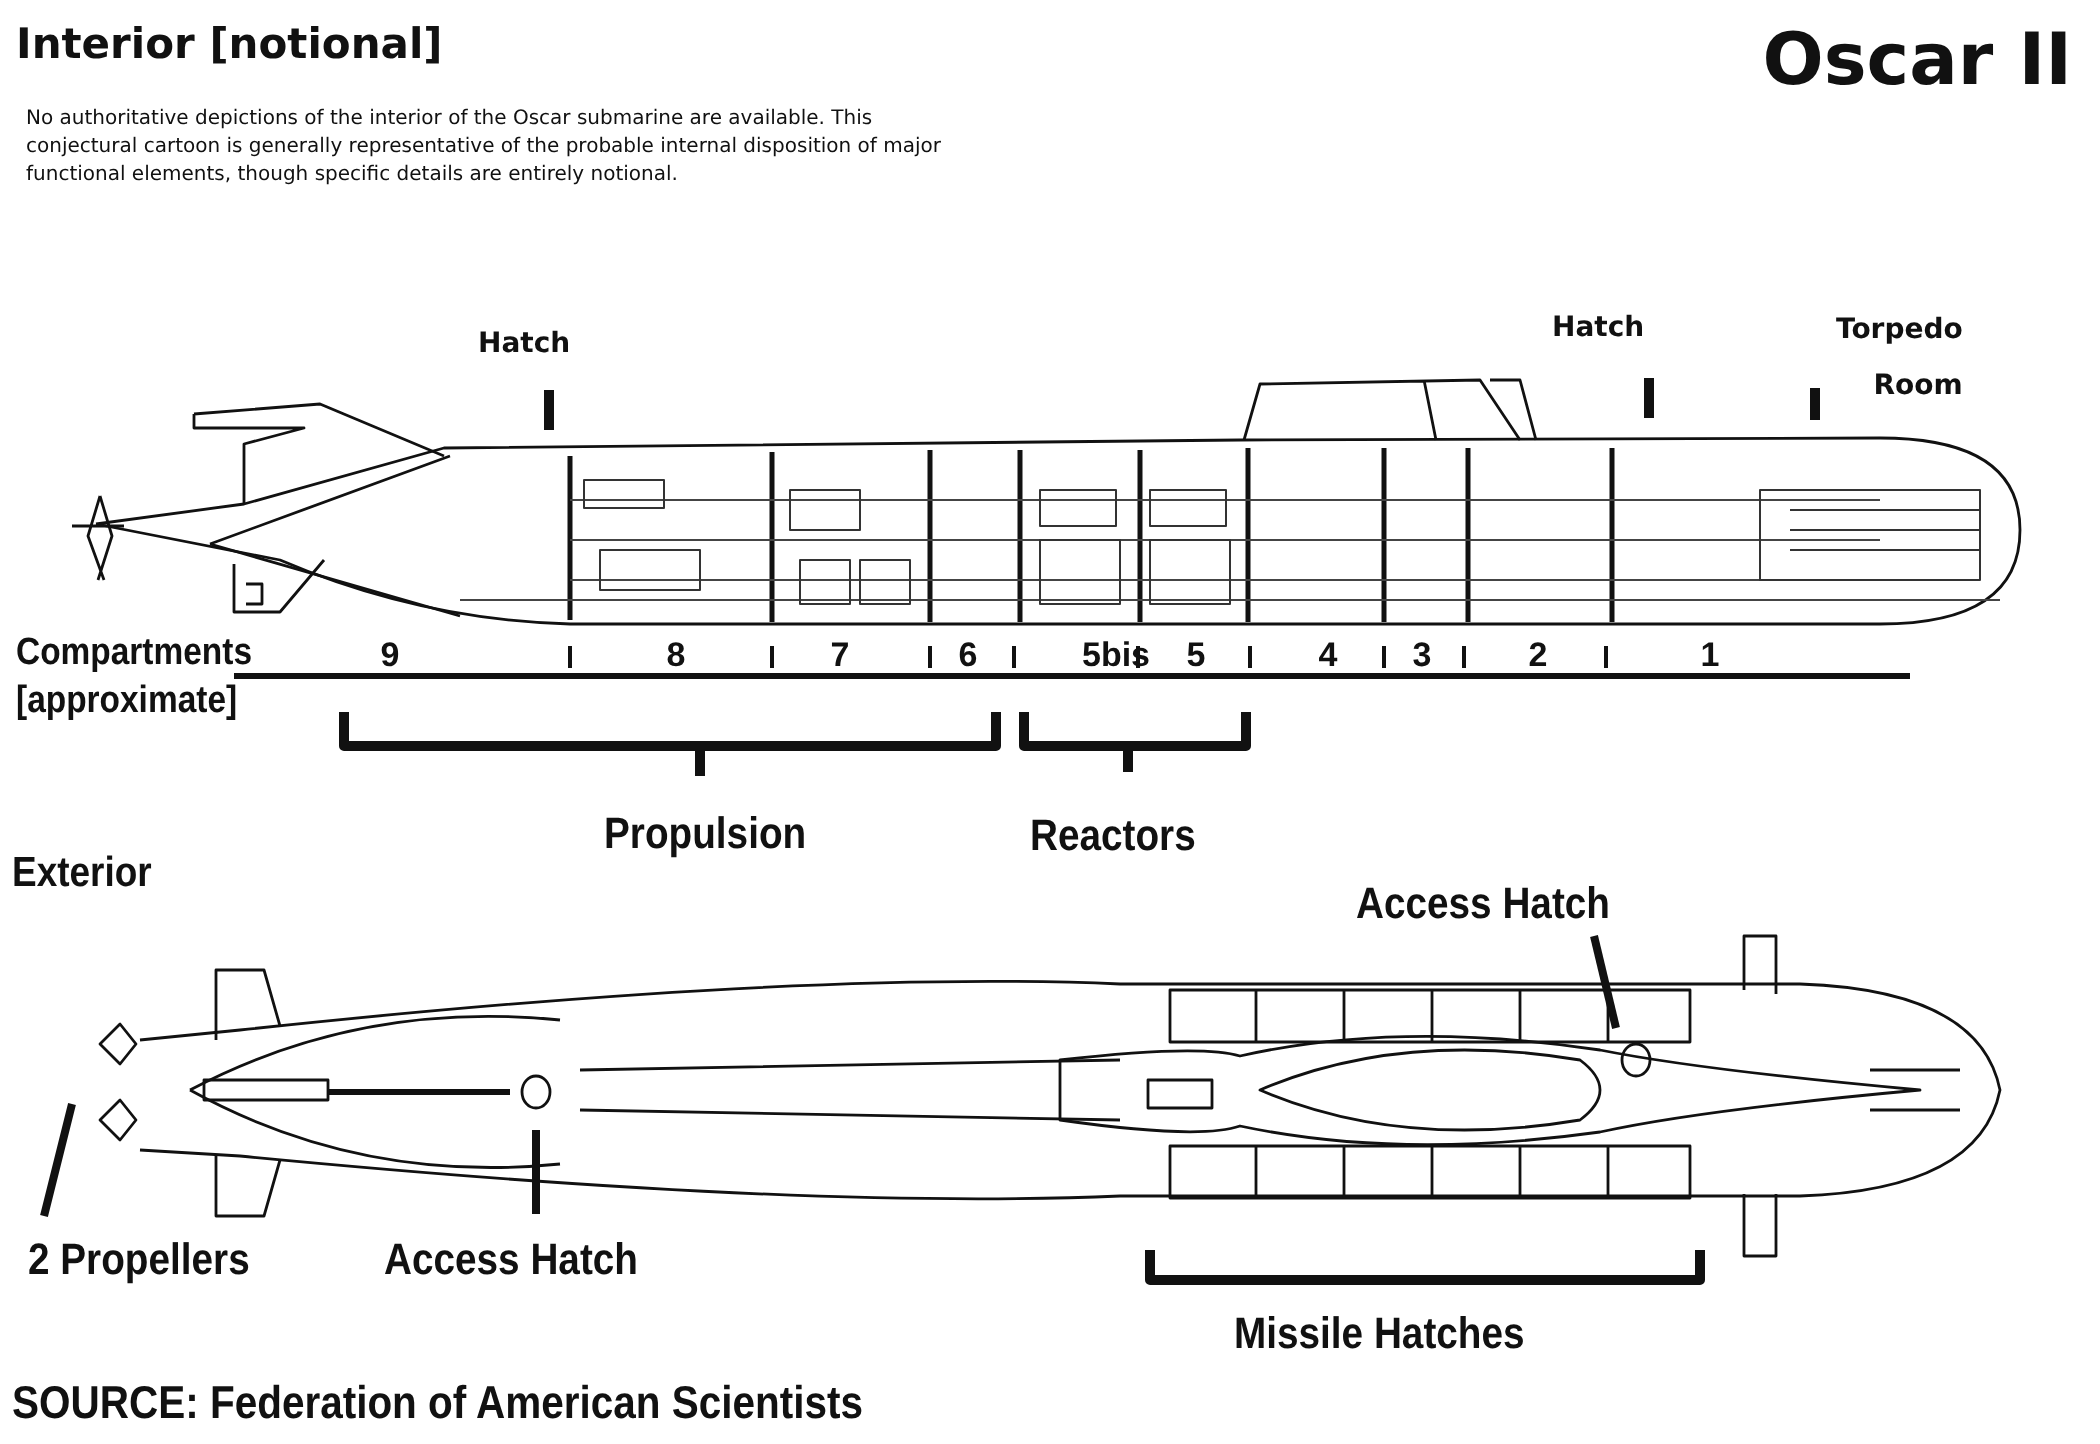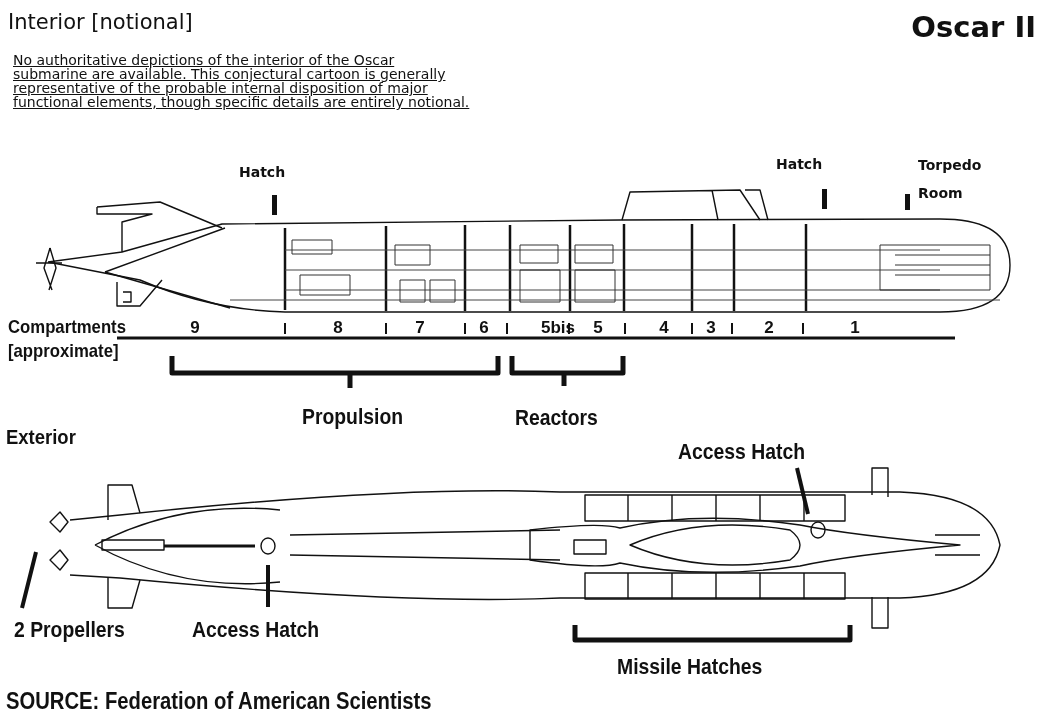--- a/index.html
+++ b/index.html
@@ -1,21 +1,21 @@
 <!DOCTYPE html>
 <html><head>
 <meta charset="utf-8">
 <style>
   html, body { margin: 0; padding: 0; background: #ffffff; }
   body { width: 1050px; height: 722px; position: relative; overflow: hidden;
          font-family: "DejaVu Sans", sans-serif; color: #111; }
   .abs { position: absolute; }
-  .title { font-weight: normal; font-size: 21px; left: 8px; top: 10px; }
-  .subtitle { font-weight: bold; font-size: 29px; right: 14px; top: 10px; }
-  .desc { left: 13px; top: 53px; width: 460px; font-size: 14px; line-height: 14px; text-decoration: underline; }
+  .title { font-weight: bold; font-size: 21px; left: 8px; top: 10px; }
+  .subtitle { font-weight: bold; font-size: 36px; right: 14px; top: 10px; }
+  .desc { left: 13px; top: 53px; width: 460px; font-size: 10px; line-height: 14px; }
   .lbl { font-weight: bold; font-size: 14px; white-space: nowrap; }
   .lbl-c { font-family: "Liberation Sans", sans-serif; font-weight: bold; font-size: 19px; white-space: nowrap; transform: scaleX(0.88); transform-origin: left top; }
   .comp-num { font-family: "Liberation Sans", sans-serif; font-weight: bold; font-size: 17px; text-align: center; width: 40px; margin-left: -20px; }
   svg { position: absolute; left: 0; top: 0; }
 </style>
 </head>
 <body>
 
 <div class="abs title">Interior [notional]</div>
 <div class="abs subtitle">Oscar II</div>
@@ -139,21 +139,21 @@
 
     <line x1="36" y1="552" x2="22" y2="608" stroke-width="4"></line>
     <line x1="268" y1="565" x2="268" y2="607" stroke-width="4"></line>
     <line x1="797" y1="468" x2="808" y2="514" stroke-width="4"></line>
     <path d="M575,625 L575,640 L850,640 L850,625" stroke-width="5"></path>
   </g>
 </svg>
 
 <div class="abs lbl" style="left:239px; top:164px;">Hatch</div>
 <div class="abs lbl" style="left:776px; top:156px;">Hatch</div>
-<div class="abs lbl" style="left:918px; top:151px; white-space:pre; text-align:left; line-height:28px;">Torpedo
+<div class="abs lbl" style="left:918px; top:151px; white-space:pre; text-align:right; line-height:28px;">Torpedo
 Room</div>
 
 <div class="abs lbl-c" style="left:8px; top:316px;">Compartments</div>
 <div class="abs lbl-c" style="left:8px; top:340px;">[approximate]</div>
 
 <div class="abs comp-num" style="left:195px; top:318px;">9</div>
 <div class="abs comp-num" style="left:338px; top:318px;">8</div>
 <div class="abs comp-num" style="left:420px; top:318px;">7</div>
 <div class="abs comp-num" style="left:484px; top:318px;">6</div>
 <div class="abs comp-num" style="left:558px; top:318px;">5bis</div>

